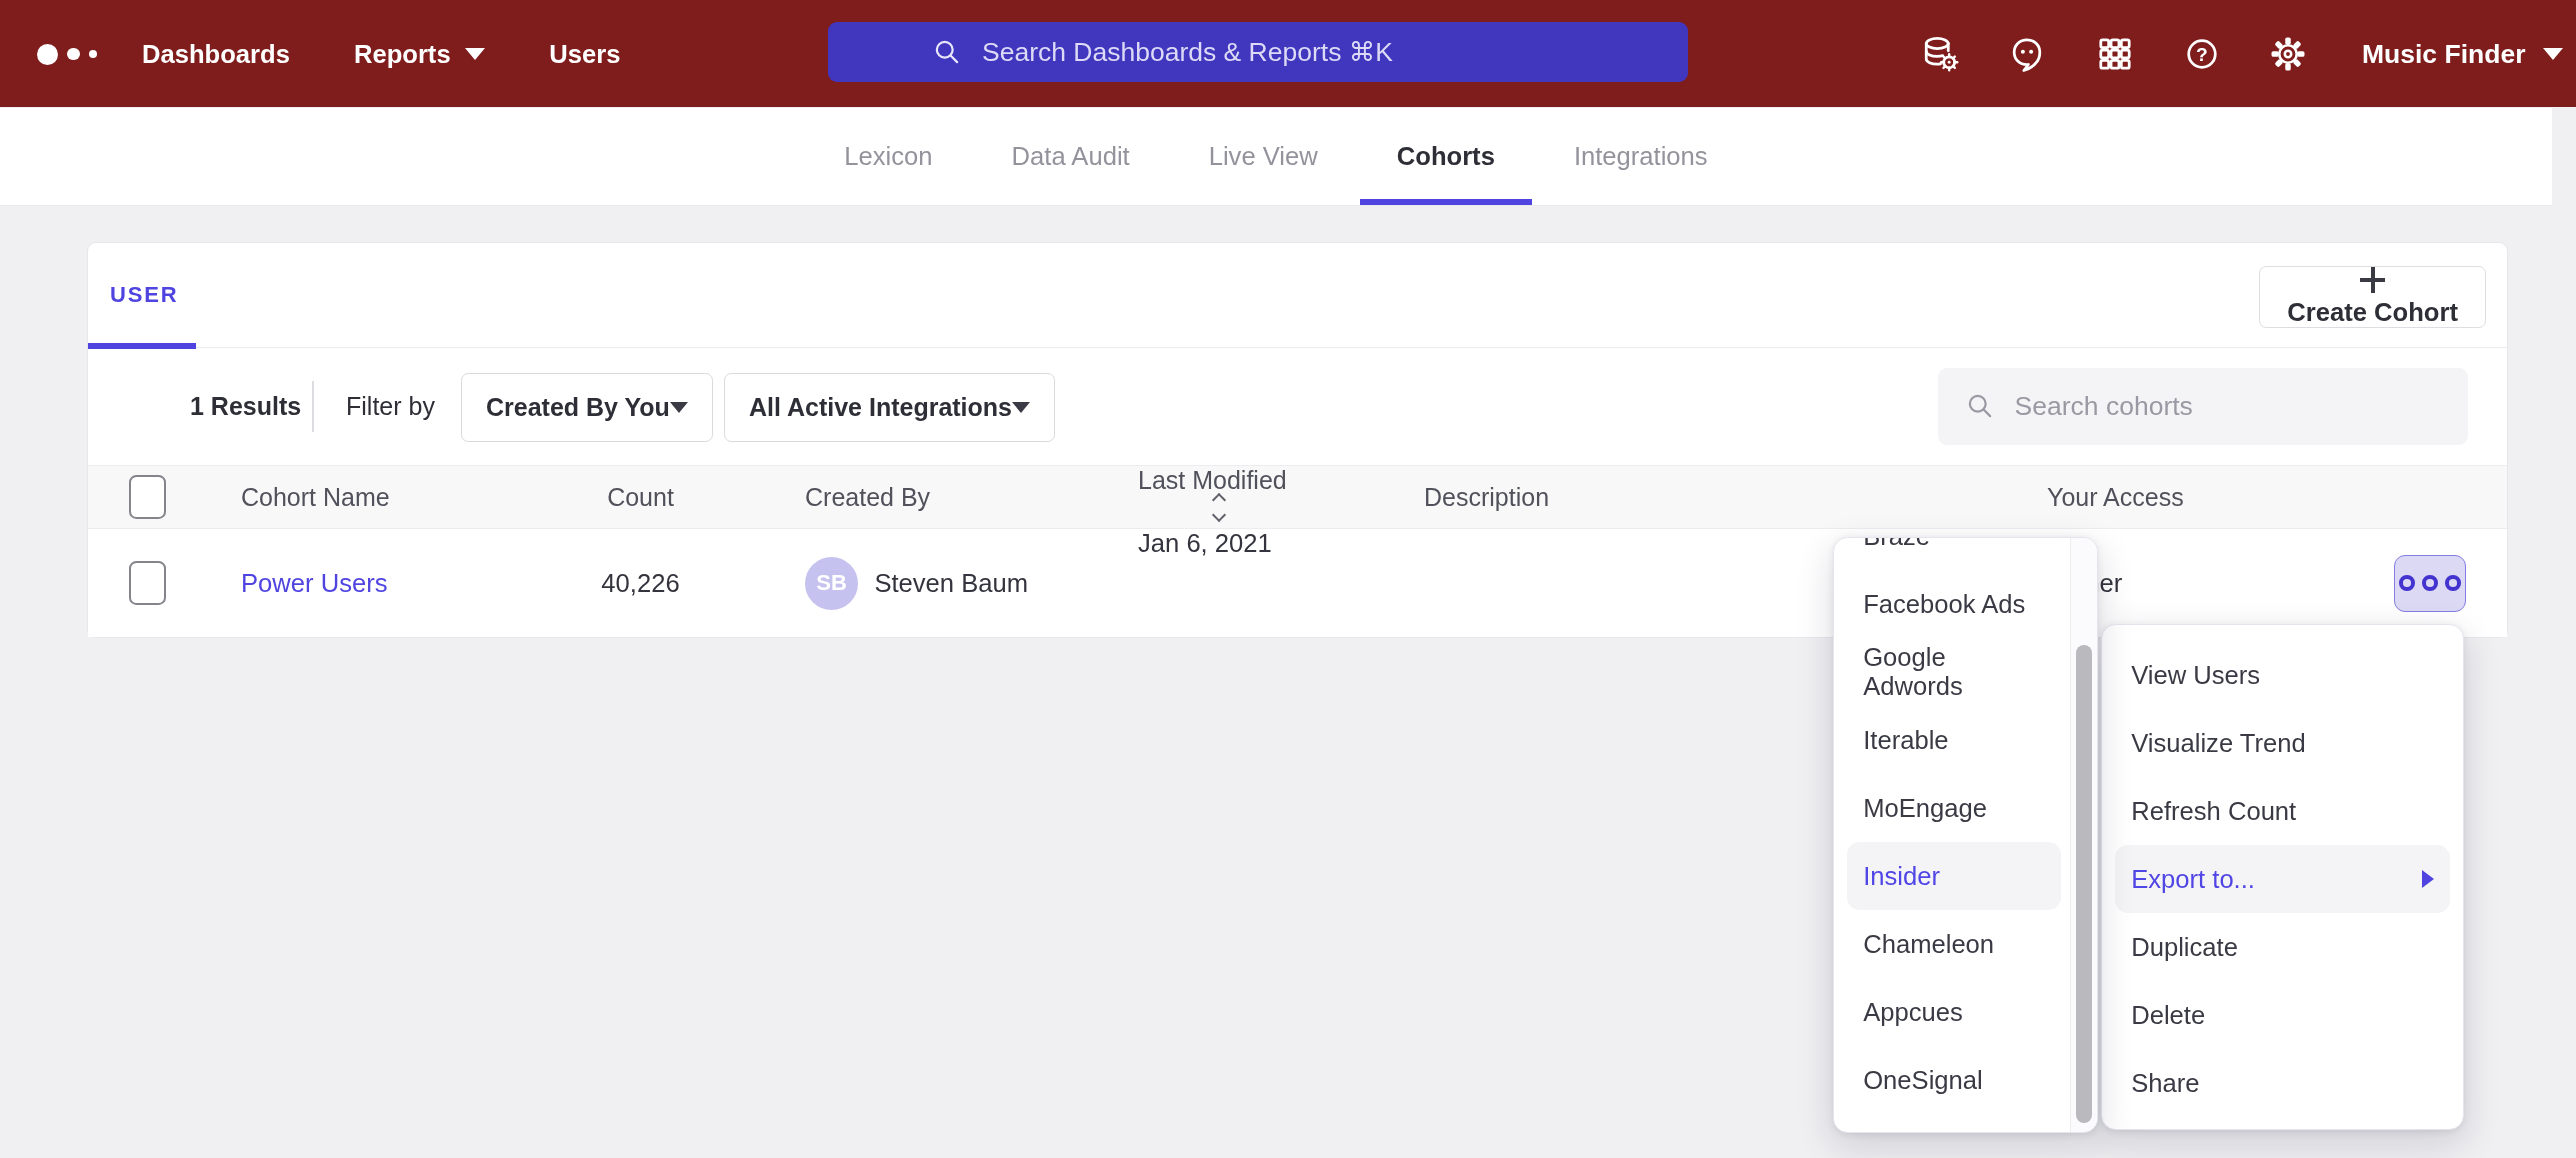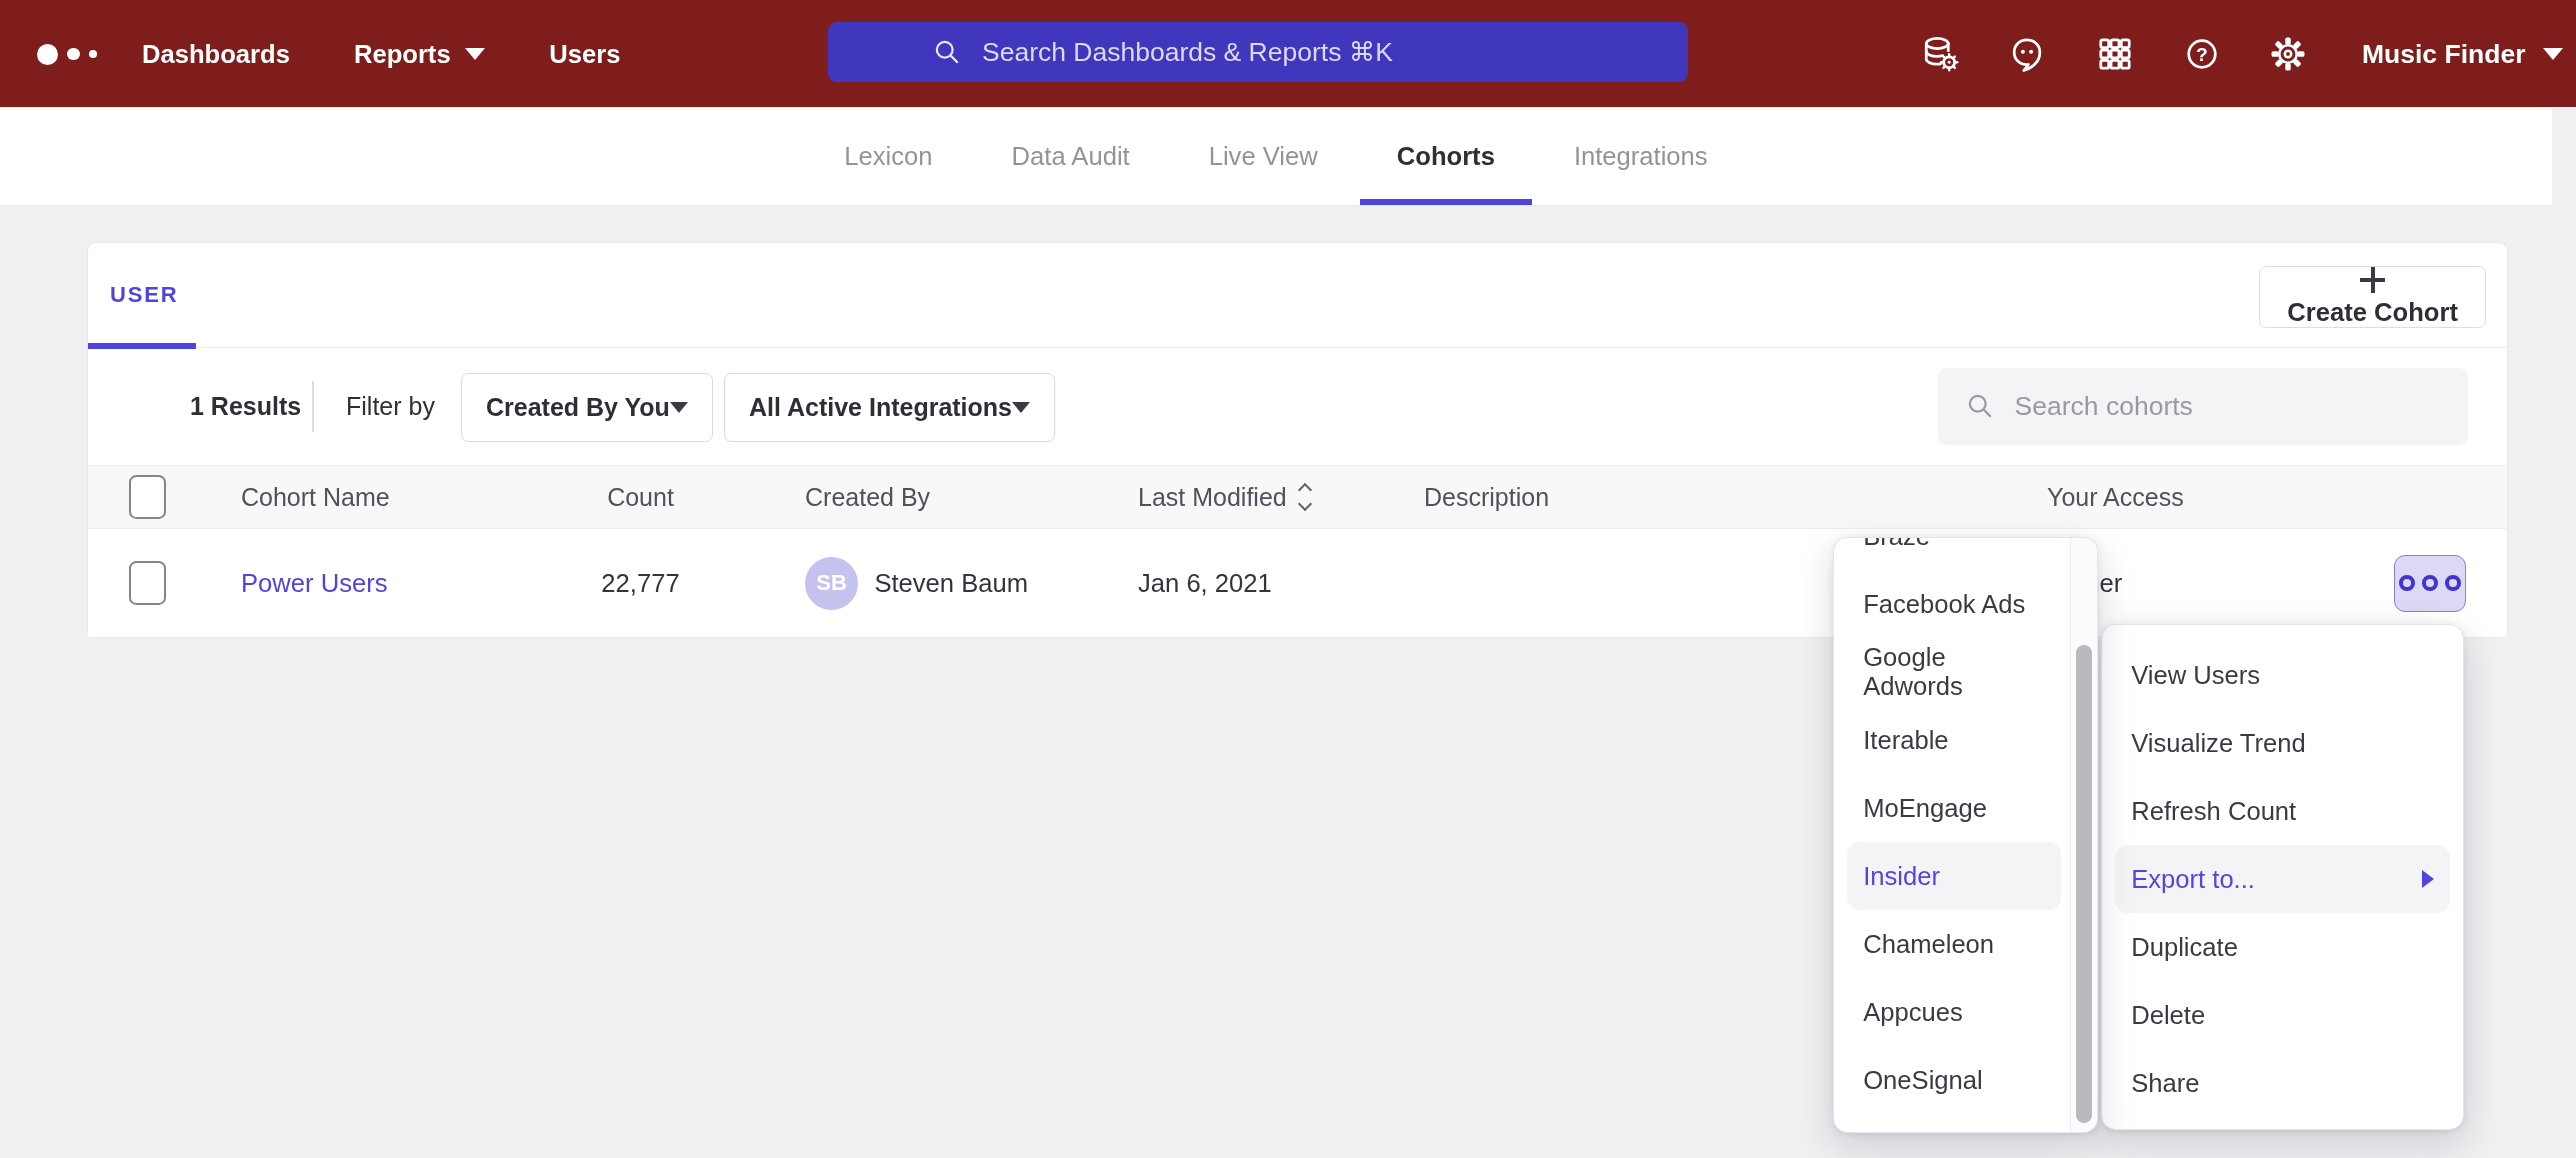--- a/index.html
+++ b/index.html
@@ -65,21 +65,21 @@
 
   
   .thead { position:relative; height:64px; background:#f8f8f9; border-top:0.9px solid #ededf0; border-bottom:0.9px solid #ededf0;
     font-size:25px; color:#51515b; }
   .trow { position:relative; height:108px; background:#fff; font-size:25.6px; color:#34343e; }
   .cell { position:absolute; top:0; height:100%; display:flex; align-items:center; }
   .c-check { left:41px; }
   .c-name { left:153px; }
   .c-count { left:461px; width:183px; justify-content:center; }
   .c-createdby { left:717px; }
-  .c-modified { left:1050px; }
+  .c-modified { left:1050px;flex-direction:column; }
   .c-desc { left:1336px; }
   .c-access { left:1959px; }
   .c-actions { left:2306px; }
   .checkbox { width:37px; height:44px; border:2.7px solid #84848c; border-radius:7.3px; background:#fff; cursor:pointer; }
   .sort-icon { display:inline-flex; flex-direction:column; gap:4.6px; margin-left:12.8px; }
   .sort-icon i { display:block; width:10px; height:10px; border-right:2.3px solid #60606a; border-bottom:2.3px solid #60606a; }
   .sort-icon .up { transform:rotate(-135deg); }
   .sort-icon .down { transform:rotate(45deg); }
   .link { color:#4f44e0; cursor:pointer; }
   .avatar { width:53px; height:53px; border-radius:50%; background:#c6c2ef; color:#fff; font-size:22px; font-weight:700;
@@ -262,21 +262,21 @@
     <div class="cell c-access">Your Access</div>
   </div>
 
   <div class="trow">
     <div class="cell c-check">
         <span class="checkbox"></span>
       </div>
     <div class="cell c-name">
         <span class="link">Power Users</span>
       </div>
-    <div class="cell c-count">22,777</div>
+    <div class="cell c-count">40,226</div>
     <div class="cell c-createdby">
       <span class="avatar">SB</span>
       <span>Steven Baum</span>
     </div>
     <div class="cell c-modified">Jan 6, 2021</div>
     <div class="cell c-desc"></div>
     <div class="cell c-access">Owner</div>
     <div class="cell c-actions">
       <span class="actions-btn">
         <i></i>

